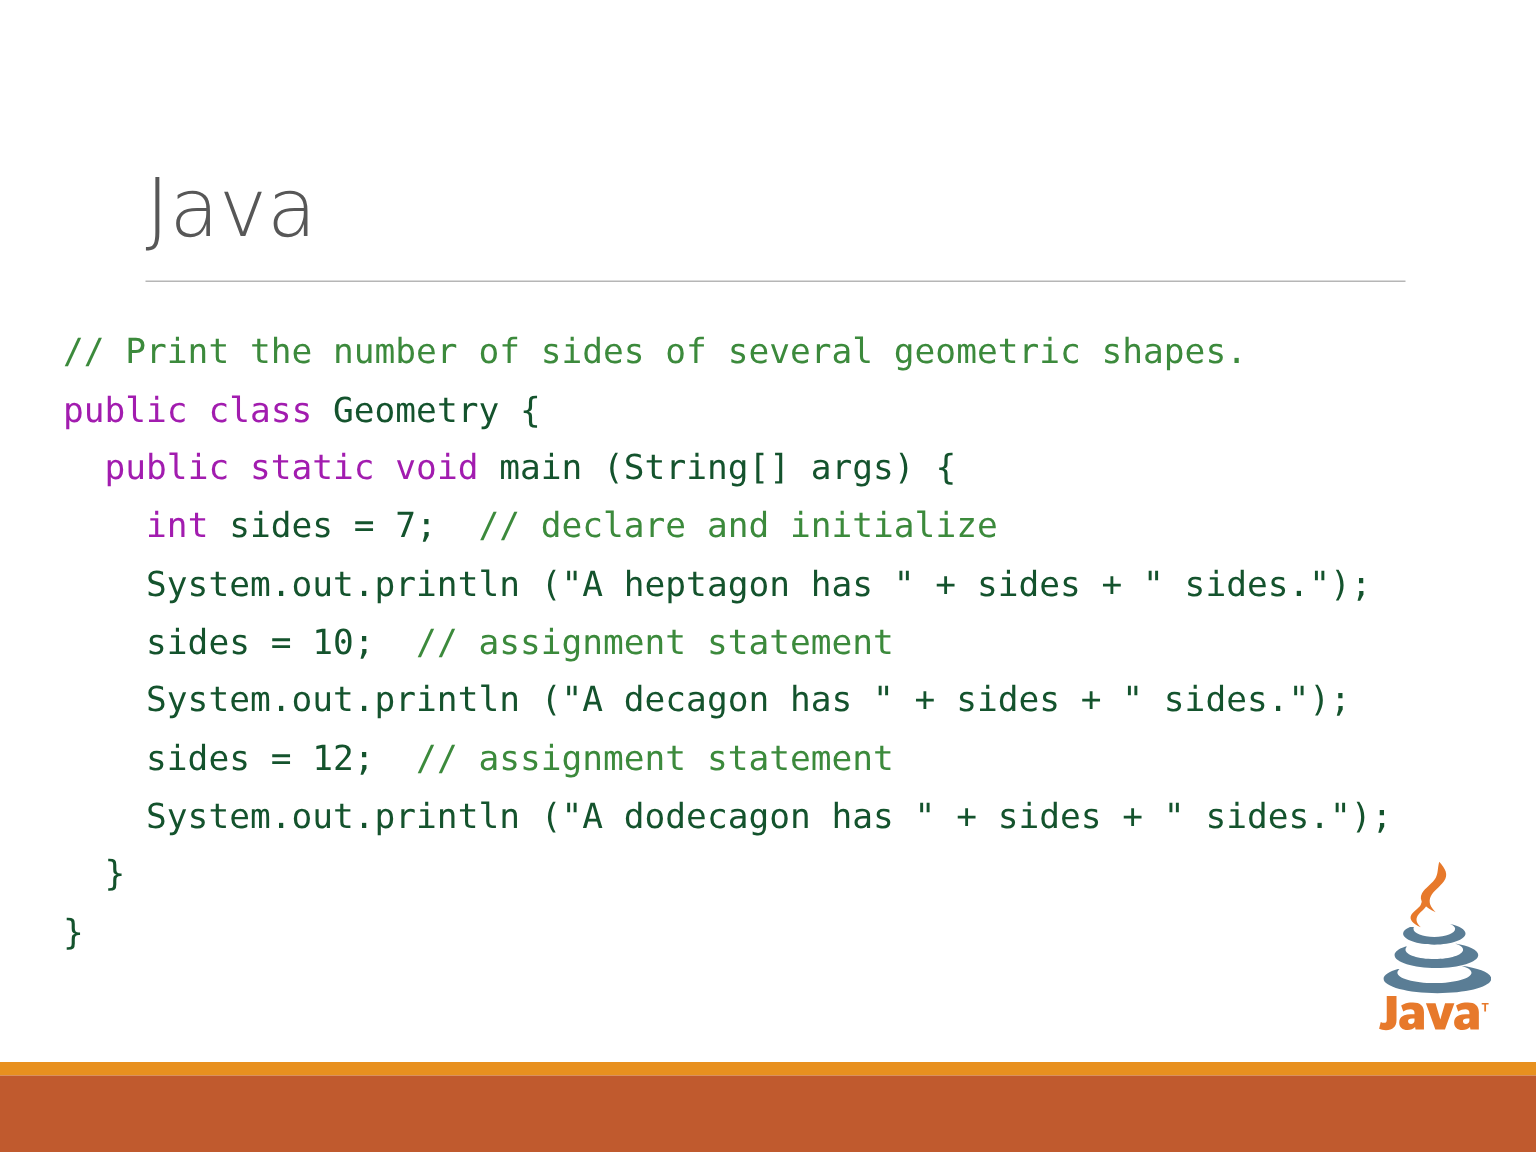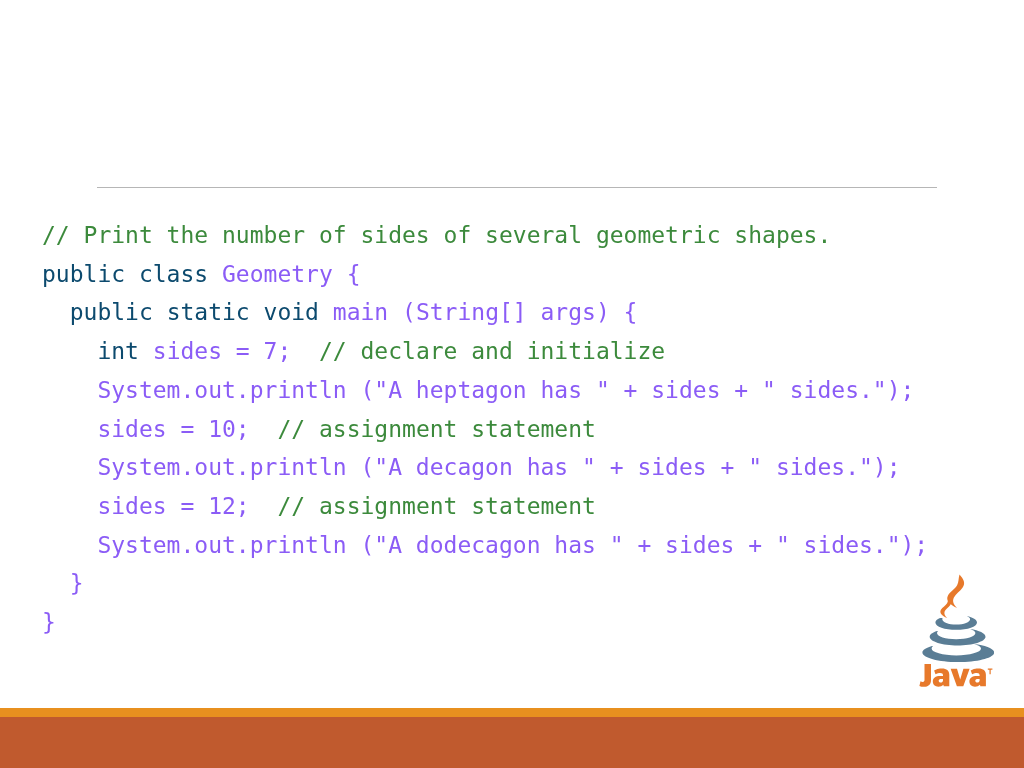--- a/index.html
+++ b/index.html
@@ -57,22 +57,22 @@
     line-height: 38.7px;
     color: #404040;
     white-space: pre;
     letter-spacing: 0px;
   }
   .code-line {
     white-space: pre;
     min-height: 38.7px;
   }
   .tok-comment { color: #3c8a3c; }
-  .tok-keyword { color: #0c4a6e; }
-  .tok-plain   { color: #8b5cf6; }
+  .tok-keyword { color: #a21caf; }
+  .tok-plain   { color: #14532d; }
 
   
   .java-logo {
     position: absolute;
     left: 918px;
     top: 572px;
     width: 76px;
     height: 116px;
   }
   .java-logo svg { display: block; width: 100%; height: 100%; }
@@ -93,20 +93,23 @@
     width: 1024px;
     height: 51px;
     background: #c05a2e;
   }
 </style>
 </head>
 <body>
 
 <div class="slide">
 
+  <div class="title-block">
+    <div class="slide-title">Java</div>
+  </div>
 
   <div class="title-rule"></div>
 
   <div class="code-block"><div class="code-line"><span class="tok-comment">// Print the number of sides of several geometric shapes.</span></div><div class="code-line"><span class="tok-keyword">public class </span><span class="tok-plain">Geometry {</span></div><div class="code-line"><span class="tok-plain">  </span><span class="tok-keyword">public static void </span><span class="tok-plain">main (String[] args) {</span></div><div class="code-line"><span class="tok-plain">    </span><span class="tok-keyword">int </span><span class="tok-plain">sides = 7;  </span><span class="tok-comment">// declare and initialize</span></div><div class="code-line"><span class="tok-plain">    System.out.println ("A heptagon has " + sides + " sides.");</span></div><div class="code-line"><span class="tok-plain">    sides = 10;  </span><span class="tok-comment">// assignment statement</span></div><div class="code-line"><span class="tok-plain">    System.out.println ("A decagon has " + sides + " sides.");</span></div><div class="code-line"><span class="tok-plain">    sides = 12;  </span><span class="tok-comment">// assignment statement</span></div><div class="code-line"><span class="tok-plain">    System.out.println ("A dodecagon has " + sides + " sides.");</span></div><div class="code-line"><span class="tok-plain">  }</span></div><div class="code-line"><span class="tok-plain">}</span></div></div>
 
   <div class="java-logo">
     <svg viewBox="0 0 76 116" xmlns="http://www.w3.org/2000/svg" aria-hidden="true">
 
       <g fill="#e7792b">
         <path d="M41.5 2.5c4.0 4.6 6.5 8.4 3.0 13.2-2.3 3.2-6.8 6.3-8.6 9.8-1.9 3.7-0.2 7.3 3.2 10.6-7.6-3.4-11.7-7.9-9.1-12.6 2.0-3.6 7.4-6.9 9.1-10.2 1.8-3.4 1.2-6.6 2.4-10.8z"></path>

